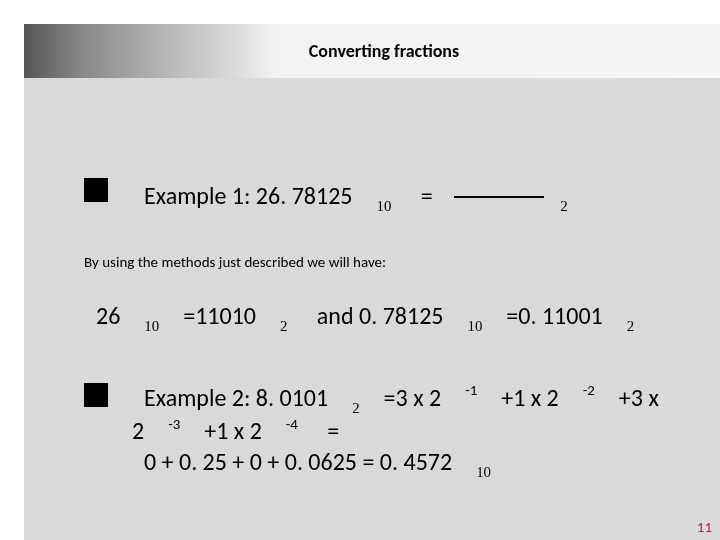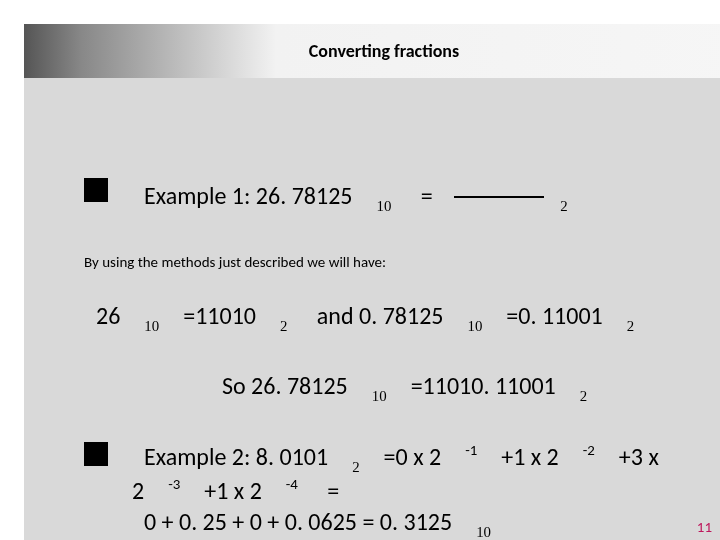--- a/index.html
+++ b/index.html
@@ -97,29 +97,26 @@
         <span>Example 1: 26. 78125</span><span class="sub">10</span><span> = </span><span class="blank-line"></span><span class="sub">2</span>
       </div>
     </div>
 
     <div class="subtext">By using the methods just described we will have:</div>
 
     <div class="result-line">
       <span>26</span><span class="sub">10</span><span>=11010</span><span class="sub">2</span><span> and 0. 78125</span><span class="sub">10</span><span>=0. 11001</span><span class="sub">2</span>
     </div>
 
-    <div class="so-line">
-      <span>So 26. 78125</span><span class="sub">10</span><span>=11010. 11001</span><span class="sub">2</span>
-    </div>
 
     <div class="bullet-row">
       <div class="bullet"></div>
       <div class="bullet-text">
-        <span>Example 2: 8. 0101</span><span class="sub">2</span><span>=0 x 2</span><span class="sup">-1</span><span>+1 x 2</span><span class="sup">-2</span><span>+3 x 2</span><span class="sup">-3</span><span>+1 x 2</span><span class="sup">-4</span><span> = </span><br>
-        <span>0  + 0. 25 + 0 + 0. 0625 = 0. 3125</span><span class="sub">10</span>
+        <span>Example 2: 8. 0101</span><span class="sub">2</span><span>=3 x 2</span><span class="sup">-1</span><span>+1 x 2</span><span class="sup">-2</span><span>+3 x 2</span><span class="sup">-3</span><span>+1 x 2</span><span class="sup">-4</span><span> = </span><br>
+        <span>0  + 0. 25 + 0 + 0. 0625 = 0. 4572</span><span class="sub">10</span>
       </div>
     </div>
 
   </div>
 
   <div class="page-number">11</div>
 
 </div>
 
 </body></html>

